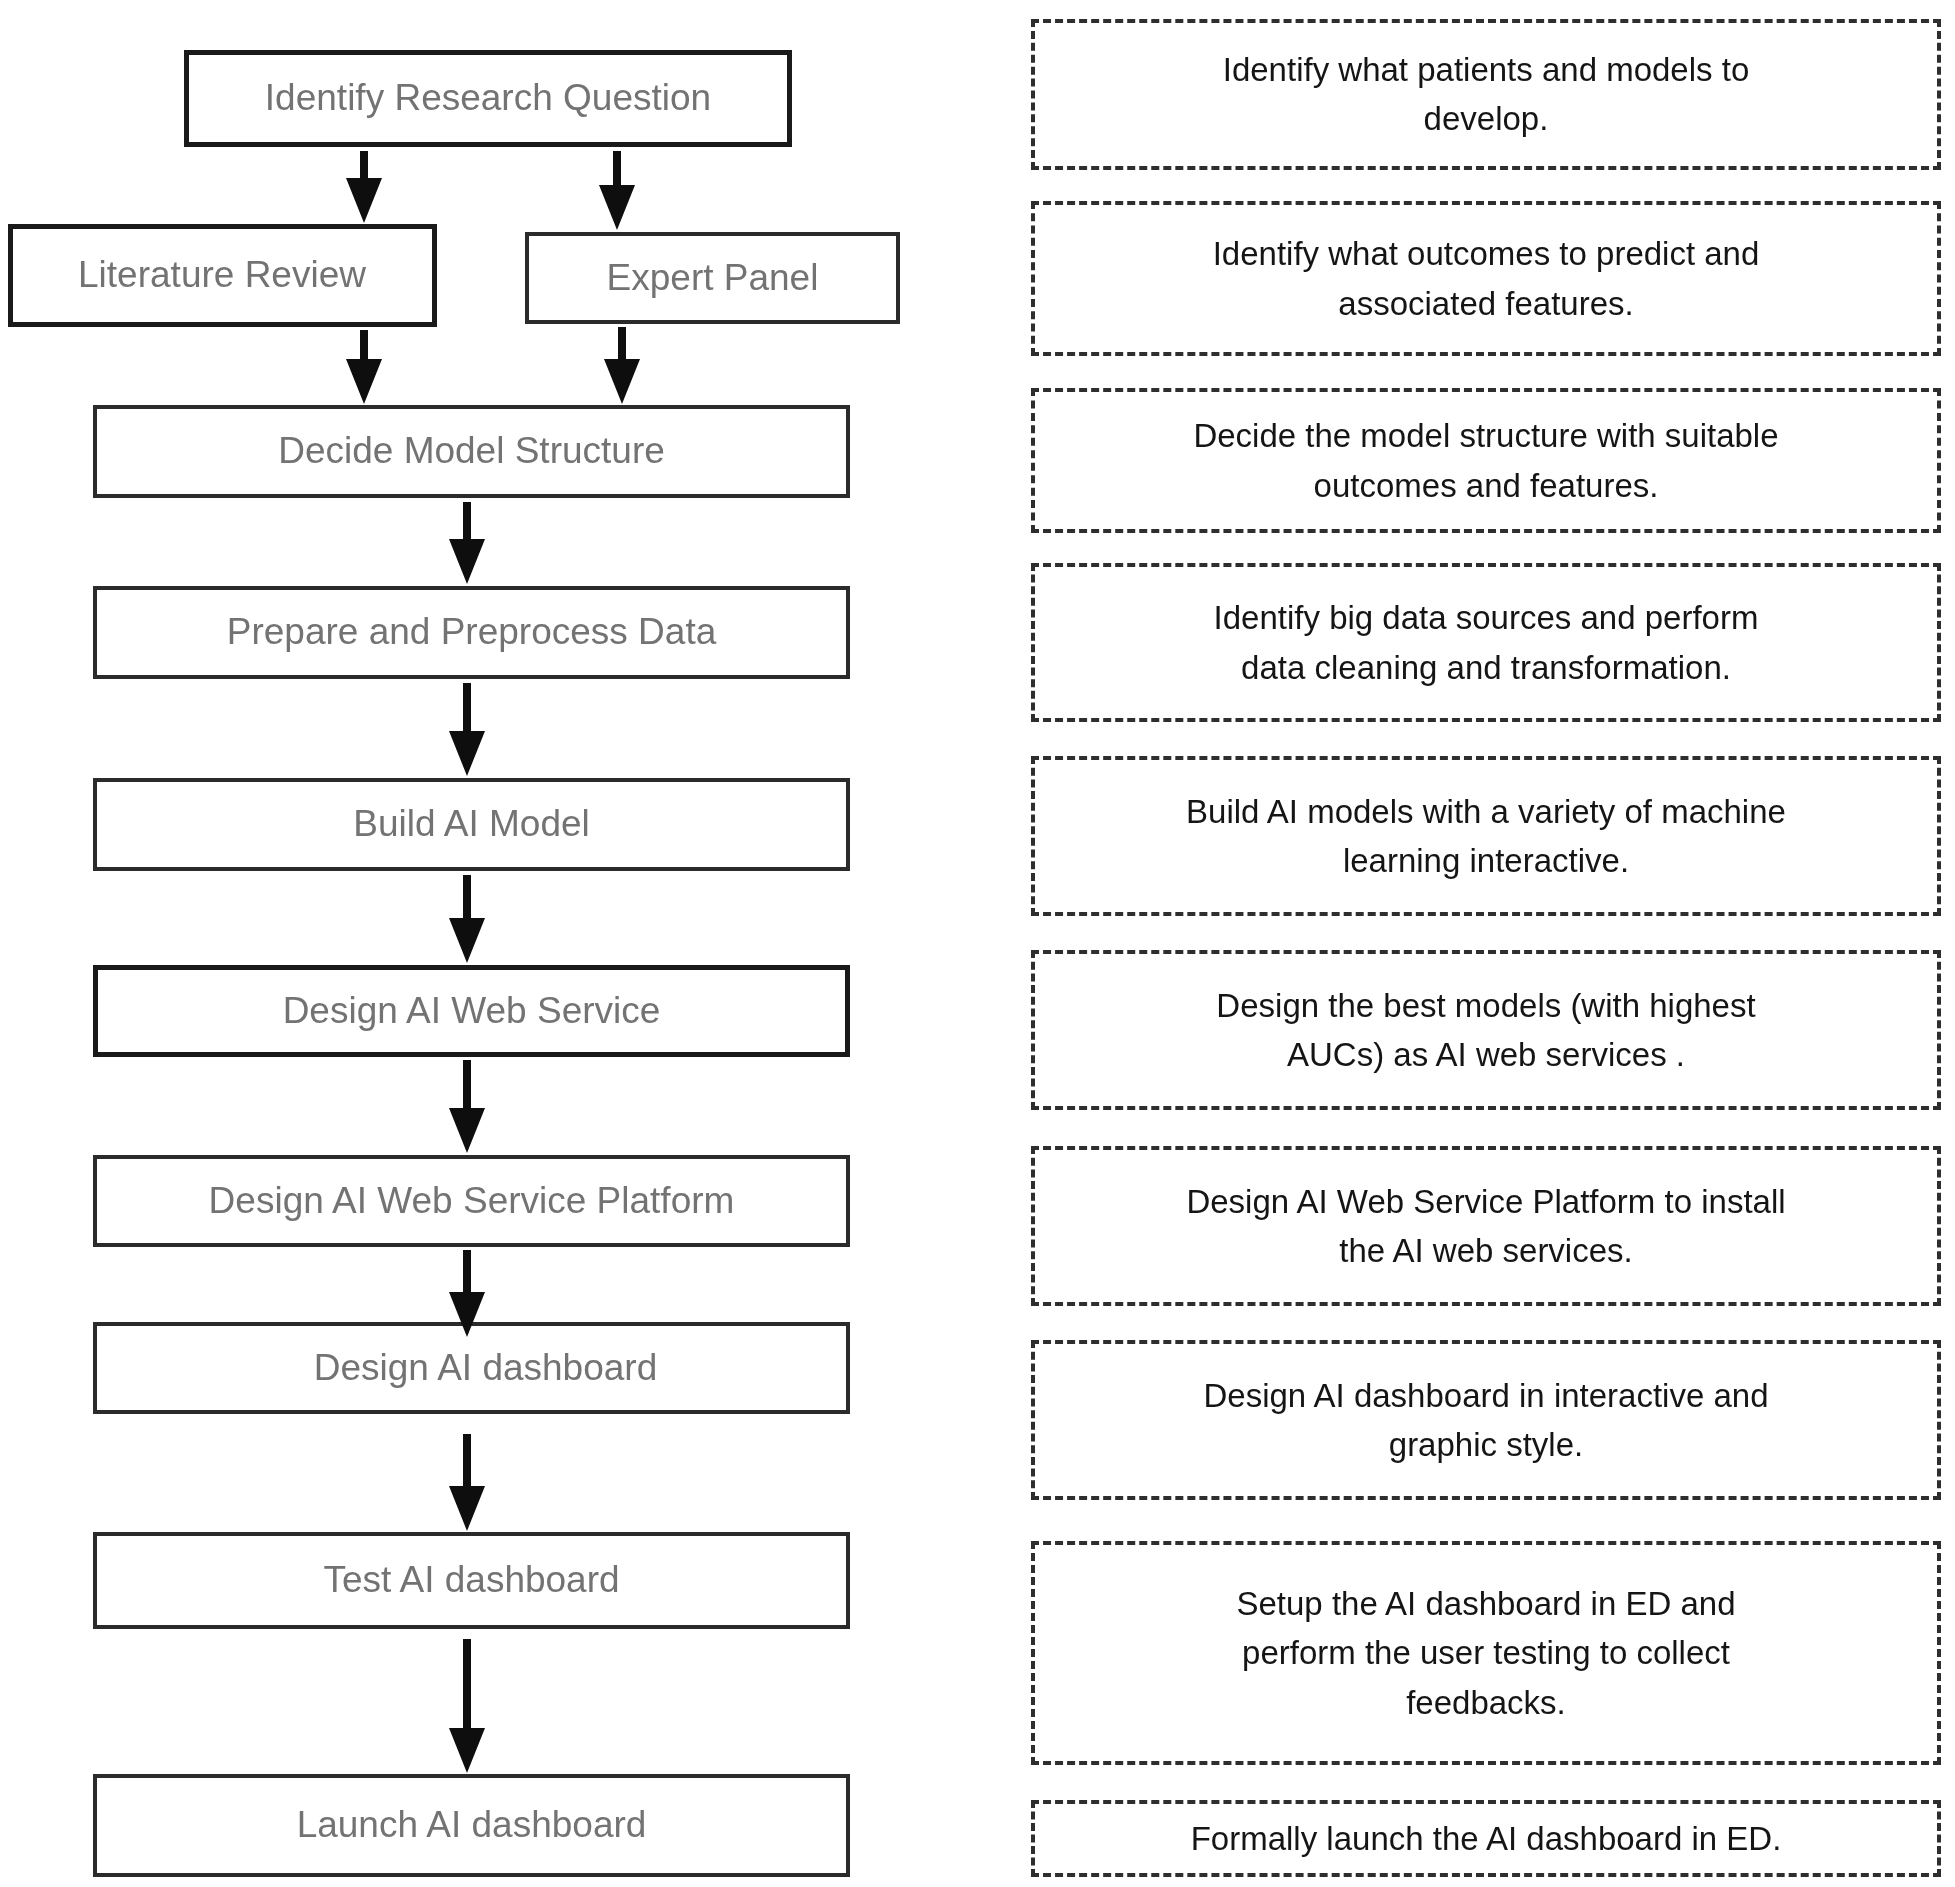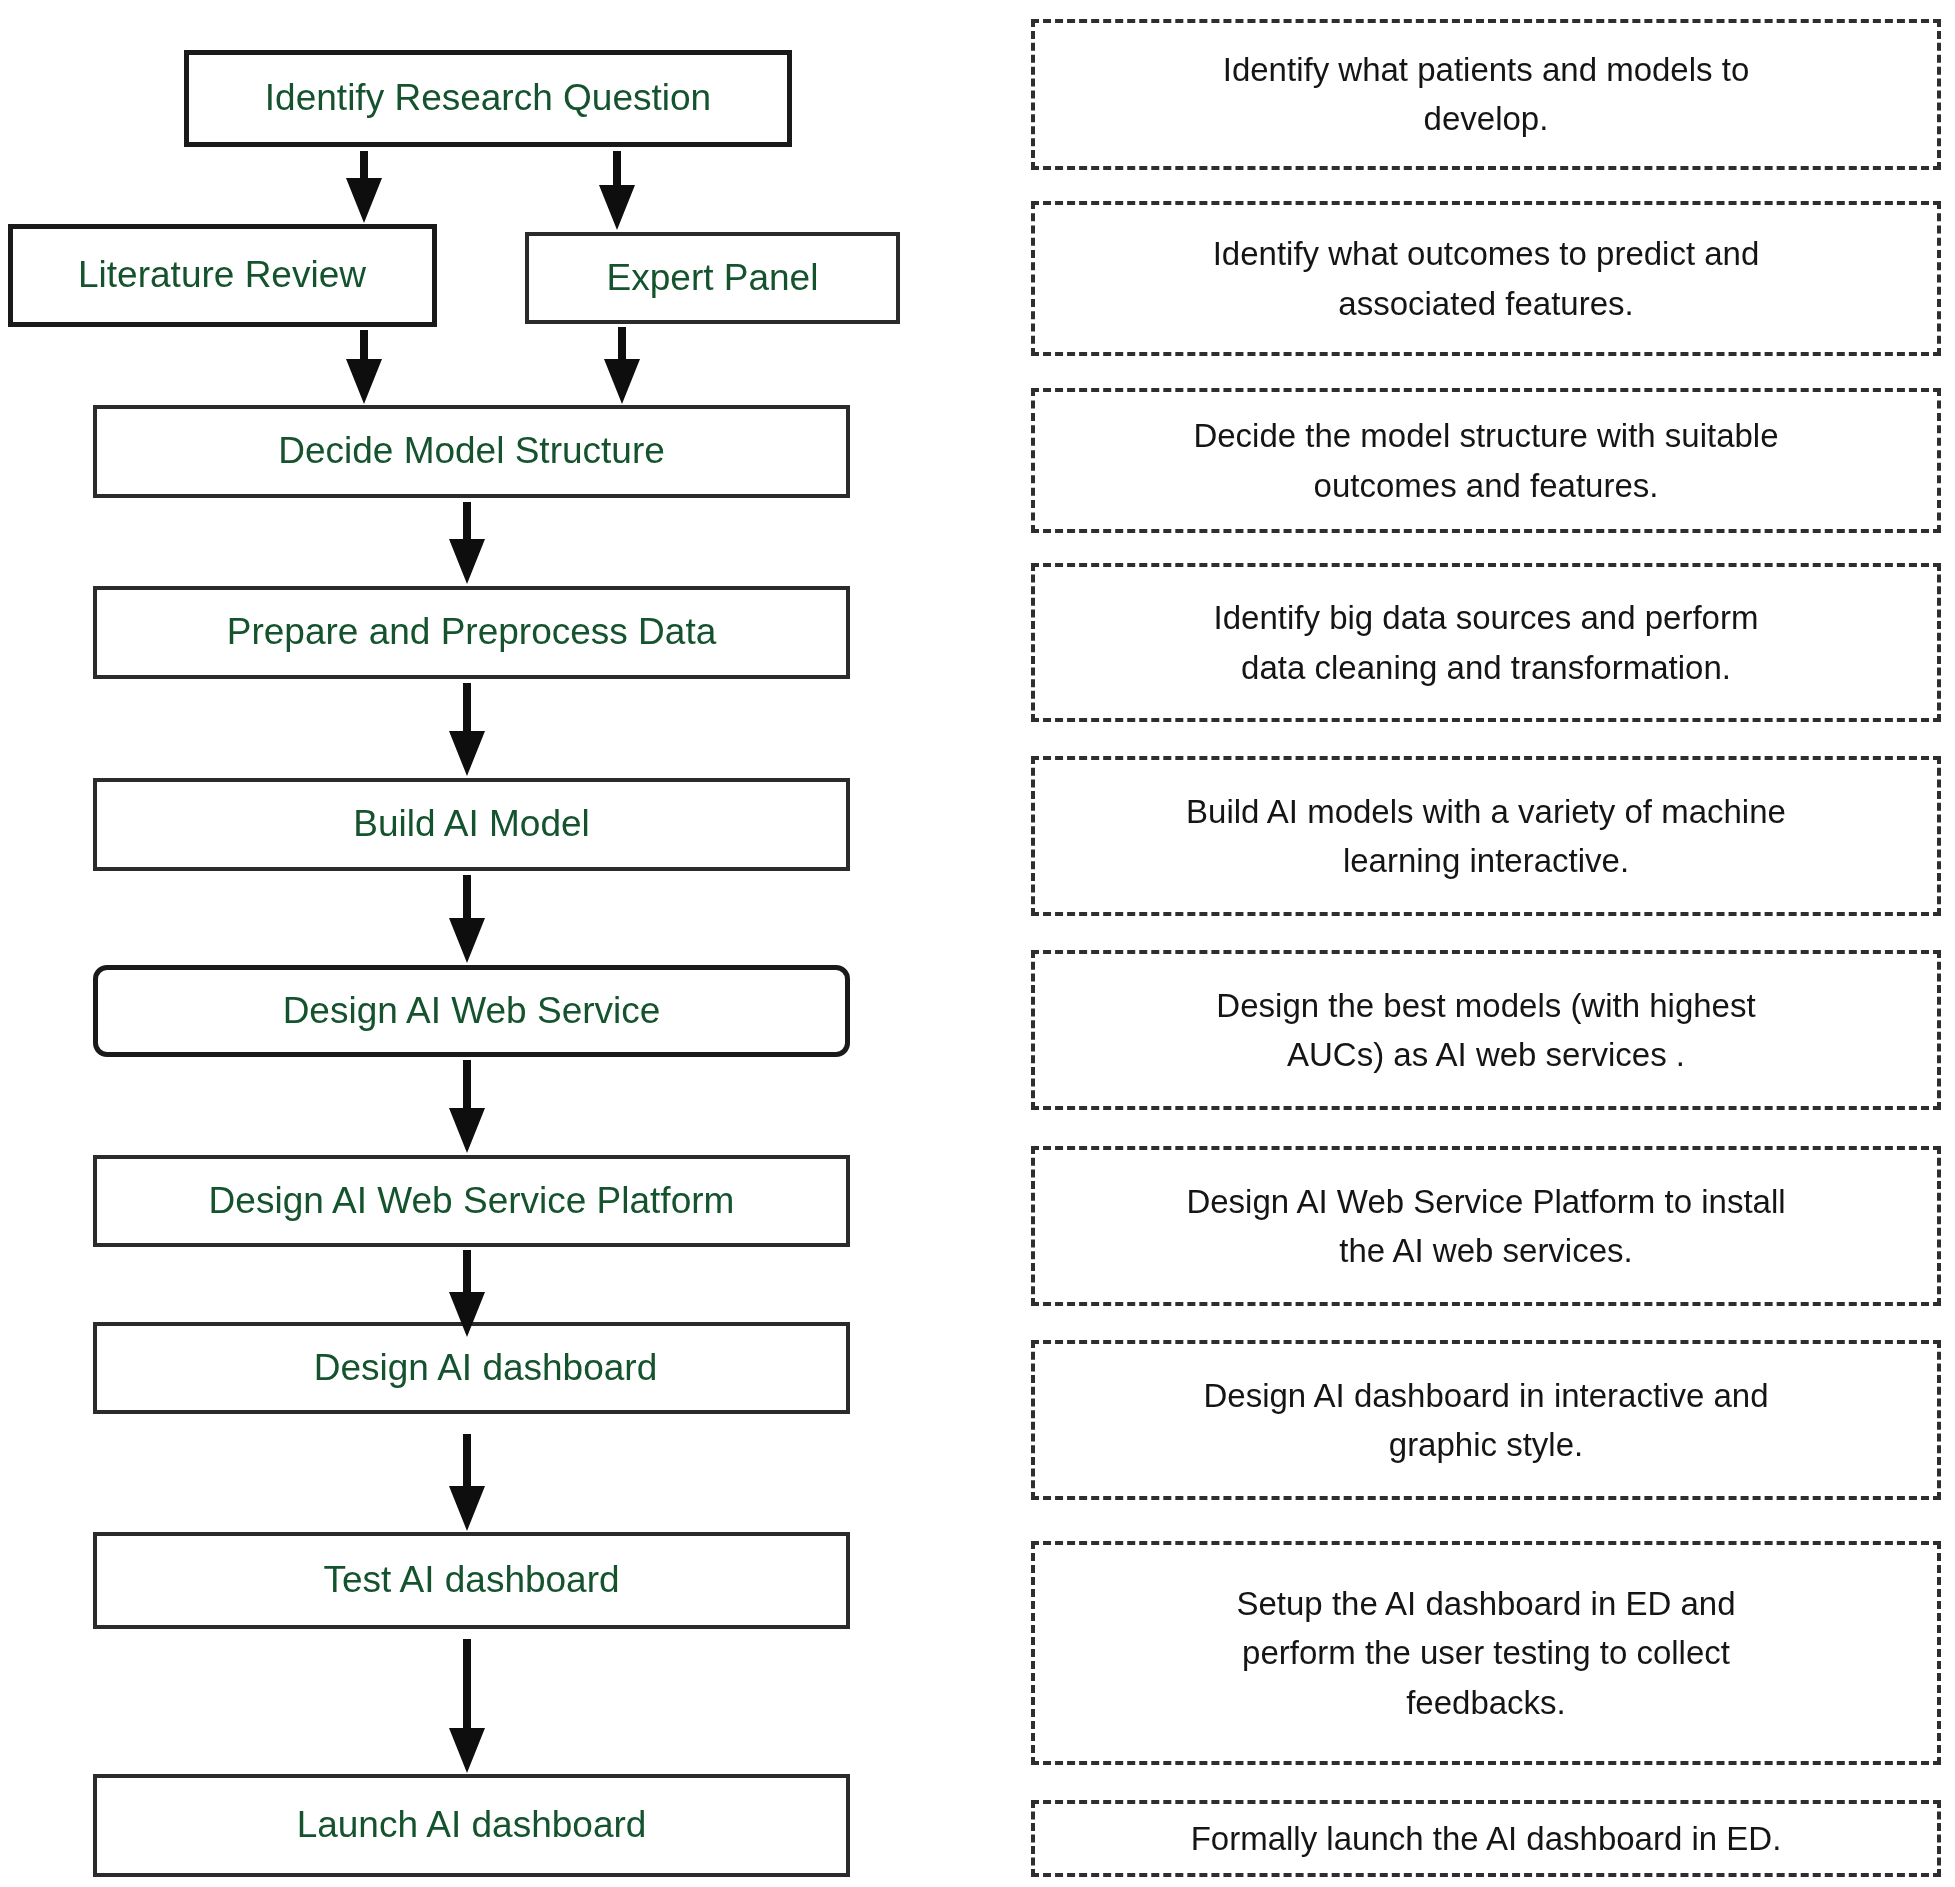--- a/index.html
+++ b/index.html
@@ -19,21 +19,21 @@
     position: absolute;
     box-sizing: border-box;
     border: 4.4px solid #2b2b2b;
     background: #ffffff;
     display: flex;
     align-items: center;
     justify-content: center;
     text-align: center;
     font-size: 37px;
     line-height: 1.25;
-    color: #14532d;
+    color: #737373;
   }
   .stepbox.heavy { border-width: 5.6px; border-color: #1a1a1a; }
   .notebox {
     position: absolute;
     box-sizing: border-box;
     border: 4.4px dashed #2e2e2e;
     background: #ffffff;
     display: flex;
     align-items: center;
     justify-content: center;
@@ -75,21 +75,21 @@
   <div class="stepbox heavy" style="left:7.5px; top:224px; width:429px; height:103px;">Literature Review</div>
 
   <div class="stepbox" style="left:525px; top:232px; width:375px; height:92px;">Expert Panel</div>
 
   <div class="stepbox" style="left:93px; top:405px; width:757px; height:93px;">Decide Model Structure</div>
 
   <div class="stepbox" style="left:93px; top:586px; width:757px; height:93px;">Prepare and Preprocess Data</div>
 
   <div class="stepbox" style="left:93px; top:778px; width:757px; height:93px;">Build AI Model</div>
 
-  <div class="stepbox heavy" style="left:93px; top:965px; width:757px; height:92px;border-radius:14px;">Design AI Web Service</div>
+  <div class="stepbox heavy" style="left:93px; top:965px; width:757px; height:92px;">Design AI Web Service</div>
 
   <div class="stepbox" style="left:93px; top:1155px; width:757px; height:92px;">Design AI Web Service Platform</div>
 
   <div class="stepbox" style="left:93px; top:1322px; width:757px; height:92px;padding-left:28px;">Design AI dashboard</div>
 
   <div class="stepbox" style="left:93px; top:1532px; width:757px; height:97px;">Test AI dashboard</div>
 
   <div class="stepbox" style="left:93px; top:1774px; width:757px; height:103px;">Launch AI dashboard</div>
 
   <div class="arrow" style="left:346px; top:151px; height:72px;">

